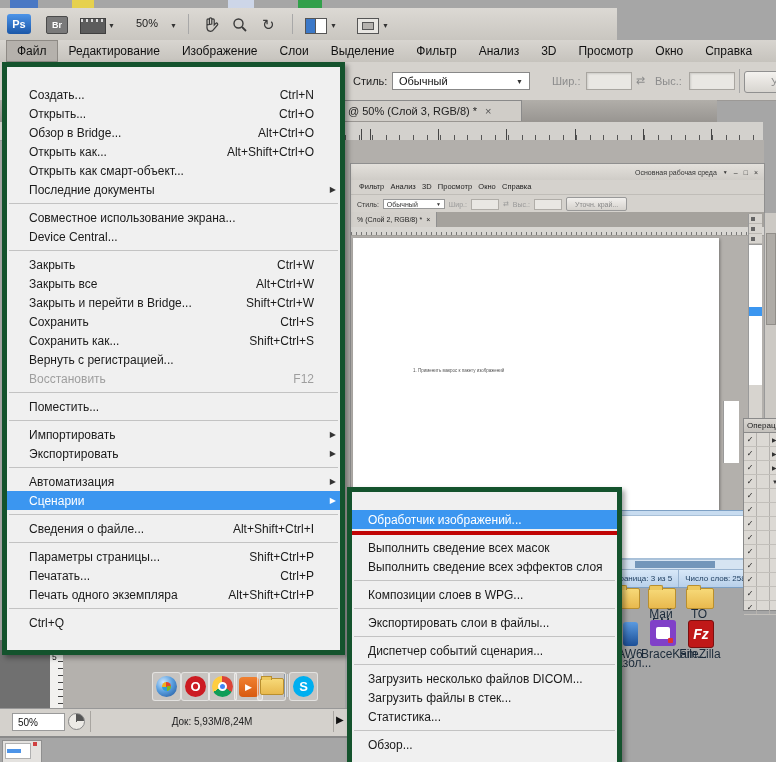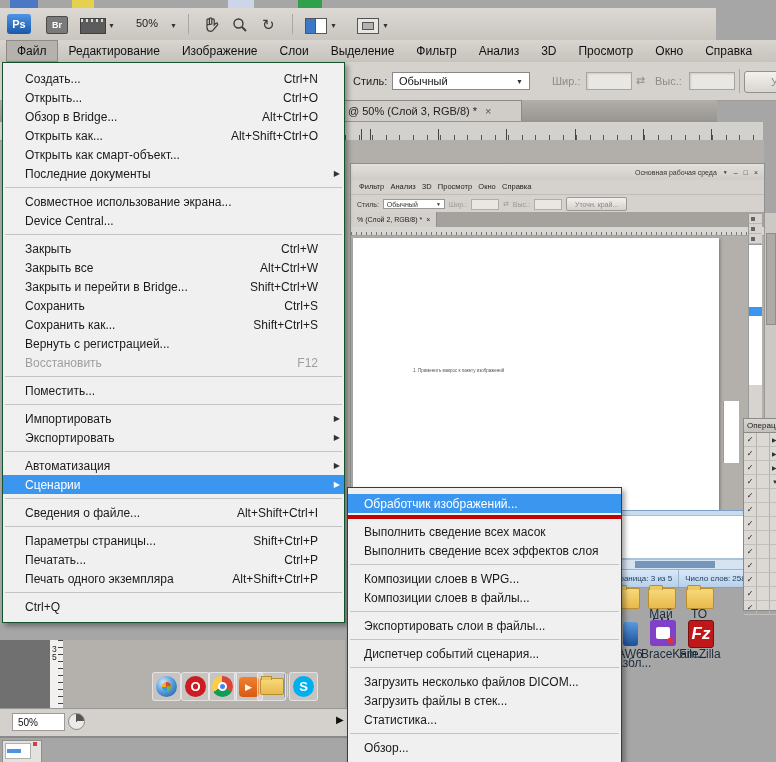--- a/index.html
+++ b/index.html
@@ -4,21 +4,21 @@
 <style>
   html,body{margin:0;padding:0;background:#fff}
   #root{position:relative;width:776px;height:762px;background:#a6a6a6;overflow:hidden;
         font-family:"Liberation Sans",sans-serif;color:#111;-webkit-font-smoothing:antialiased}
   .abs{position:absolute}
 
   
   .sliver{position:absolute;top:0;height:8px;z-index:0}
 
   
-  .appbar{left:0;top:8px;width:716px;height:32px;background:linear-gradient(#dcd9d4,#c9c6c0);
+  .appbar{left:0;top:8px;width:617px;height:32px;background:linear-gradient(#dcd9d4,#c9c6c0);
           border-bottom:1px solid #a09d98;z-index:1}
   .pslogo{left:7px;top:6px;width:24px;height:20px;border-radius:3px;
           background:linear-gradient(#4d94e8,#1b57a8);color:#fff;font-size:11px;font-weight:bold;
           display:flex;align-items:center;justify-content:center}
   .brbtn{left:46px;top:8px;width:20px;height:16px;background:#7a7a7a;border:1px solid #4a4a4a;
          border-radius:2px;color:#fff;font-size:9px;font-weight:bold;display:flex;align-items:center;justify-content:center}
   .film{left:80px;top:10px;width:24px;height:14px;background:#5c5c5c;border:1px solid #3f3f3f;
         background-image:repeating-linear-gradient(90deg,#ddd 0 2px,transparent 2px 5px);
         background-size:100% 3px;background-repeat:repeat-x}
   .ddar{font-size:7px;color:#333}
@@ -155,22 +155,22 @@
   .statusbar::after{content:"";position:absolute;left:0;right:0;bottom:-2px;height:2px;background:#8a8a8a}
   .sb-zoom{position:absolute;left:12px;top:4px;width:46px;height:16px;background:#fff;border:1px solid #9a9a9a;
            font-size:10px;display:flex;align-items:center;padding-left:5px}
   .sb-pie{position:absolute;left:68px;top:4px;width:15px;height:15px;border-radius:50%;border:1px solid #888;
           background:conic-gradient(#555 0 90deg,#eceae6 0)}
   .sb-doc{position:absolute;left:90px;top:2px;width:242px;height:21px;border-left:1px solid #a8a5a0;border-right:1px solid #a8a5a0;
           font-size:10px;display:flex;align-items:center;justify-content:center;color:#222}
   .sb-arr{position:absolute;left:336px;top:5px;font-size:10px;color:#111}
 
   
-  .menu{position:absolute;background:#f0f0f0;border:1px solid #14532d;box-shadow:3px 3px 5px rgba(0,0,0,.35);
-        padding:6px 0;box-sizing:border-box}
+  .menu{position:absolute;background:#f0f0f0;border:5px solid #14532d;box-shadow:3px 3px 5px rgba(0,0,0,.35);
+        padding:18px 0;box-sizing:border-box}
   .filemenu{left:2px;top:62px;width:343px;z-index:40}
   .scriptsmenu{left:347px;top:487px;width:275px;z-index:50}
   .mi{height:19px;display:flex;align-items:center;padding:0 4px 0 22px;font-size:12px;color:#1a1a1a;position:relative}
   .scriptsmenu .mi{padding-left:16px}
   .mi .lbl{flex:1;white-space:nowrap}
   .mi .sc{margin-right:12px;white-space:nowrap}
   .mi .arr{width:10px;text-align:right;font-size:8px;color:#333;visibility:hidden}
   .mi.submenu .arr{visibility:visible}
   .mi.highlighted{background:#3b96f0;color:#fff}
   .mi.highlighted .arr{color:#fff}
@@ -457,21 +457,21 @@
   <div class="dlabel" style="left:639px;top:610px">Май БМ</div>
   <div class="folder" style="left:686px;top:588px"></div>
   <div class="dlabel" style="left:677px;top:610px">ТО</div>
   <div class="appicon" style="left:623px;top:622px;width:15px;height:24px;background:linear-gradient(#5a9ae0,#1c4f96)"></div>
   <div class="dlabel" style="left:608px;top:650px">AW6 Разбл...</div>
   <div class="appicon" style="left:650px;top:620px;width:26px;height:26px;background:#8040c8">
     <i style="width:14px;height:12px;background:#fff;display:block;border-radius:2px"></i>
     <i style="position:absolute;right:3px;bottom:3px;width:5px;height:5px;background:#e03030;display:block;border-radius:1px"></i>
   </div>
   <div class="dlabel" style="left:641px;top:650px">BraceKam...</div>
-  <div class="appicon" style="left:688px;top:620px;width:24px;height:26px;background:#c01818;border:1px solid #7a0f0f;font-style:italic;font-size:17px">
+  <div class="appicon" style="left:688px;top:620px;width:24px;height:26px;background:#c01818;border:1px solid #7a0f0f;font-style:italic;font-size:14px">
     <span>Fz</span>
   </div>
   <div class="dlabel" style="left:678px;top:650px">FileZilla</div>
 
   <div class="abs darkedge"></div>
   <div class="abs vruler">
     <span class="t"></span>
     <span class="vlab">35</span>
   </div>
   <div class="abs boardstrip"></div>
@@ -494,20 +494,21 @@
       <span class="tbfolder"></span>
     </div>
   <div class="tbdiv"></div>
   <div class="tb" style="left:289px">
       <span class="skype">S</span>
     </div>
 
   <div class="abs statusbar">
     <div class="sb-zoom">50%</div>
     <div class="sb-pie"></div>
+    <div class="sb-doc">Док: 5,93М/8,24М</div>
     <span class="sb-arr">▶</span>
   </div>
 
   <div class="abs thumbwin">
     <i style="left:2px;top:2px;width:24px;height:14px;background:#fff;border:1px solid #b0b0b0"></i>
     <i style="left:4px;top:8px;width:14px;height:4px;background:#4d94e8"></i>
     <i style="right:4px;top:1px;width:4px;height:4px;background:#d04040"></i>
   </div>
 
   <div class="menu filemenu">
@@ -742,25 +743,20 @@
         
         
       </div>
 
       <div class="mi">
         <span class="lbl">Композиции слоев в WPG...</span>
         <span class="sc"></span>
         <span class="arr">▶</span>
       </div>
 
-      <div class="mi">
-        <span class="lbl">Композиции слоев в файлы...</span>
-        <span class="sc"></span>
-        <span class="arr">▶</span>
-      </div>
 
       <div class="mi sep">
         
         
         
       </div>
 
       <div class="mi">
         <span class="lbl">Экспортировать слои в файлы...</span>
         <span class="sc"></span>

